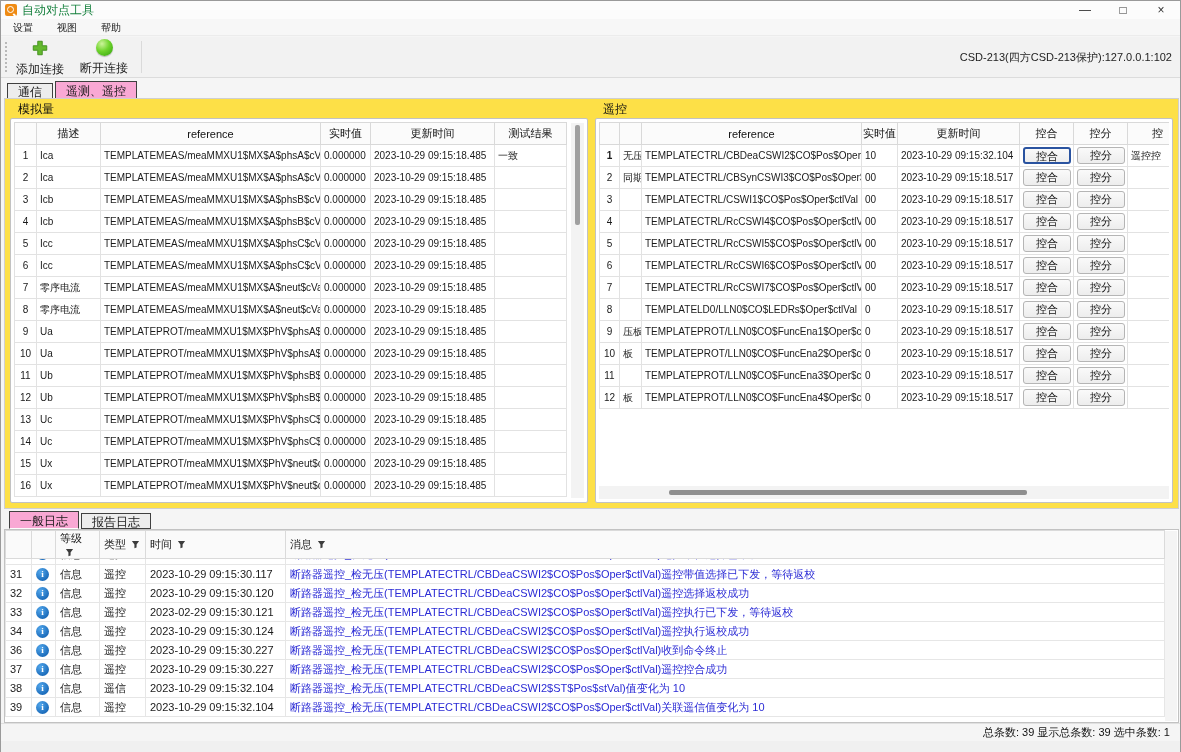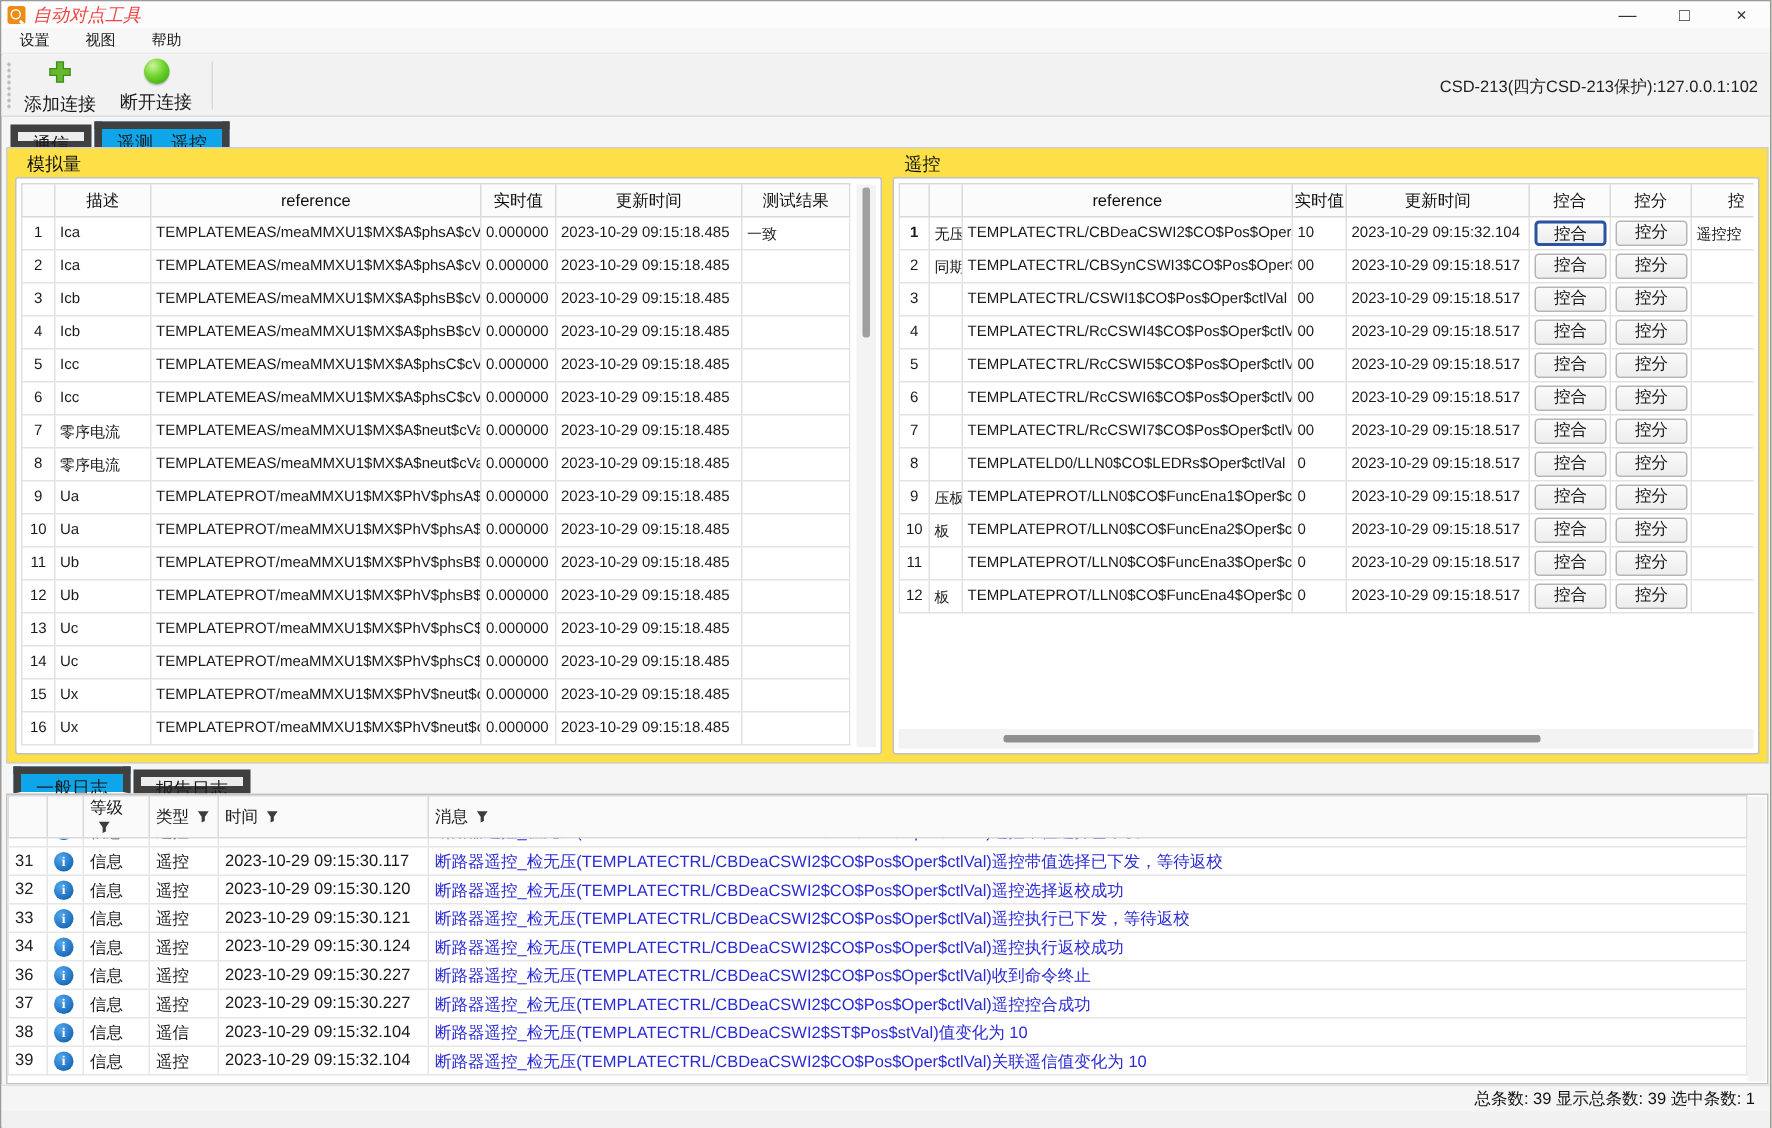--- a/index.html
+++ b/index.html
@@ -11,21 +11,21 @@
 
   
   .titlebar { position:absolute; left:0; top:0; right:0; height:18px; background:#fcfcfc;
     display:flex; align-items:center; padding-left:4px; }
   .app-icon { width:12px; height:12px; background:#ef8b13; border-radius:2px; position:relative;
     display:inline-block; margin-right:5px; }
   .app-icon::after { content:""; position:absolute; left:2px; top:2px; width:5px; height:5px;
     border:1.5px solid #fff; border-radius:50%; }
   .app-icon::before { content:""; position:absolute; right:1px; bottom:1px; width:3px; height:1.5px;
     background:#fff; transform:rotate(45deg); }
-  .title-text { font-size:12px; color:#ef4444;font-style:italic; }
+  .title-text { font-size:12px; color:#15803d; }
   .win-controls { position:absolute; right:0; top:0; height:18px; display:flex; }
   .win-btn { width:38px; height:18px; display:flex; align-items:center; justify-content:center;
     font-size:12px; color:#333; cursor:default; }
 
   
   .menubar { position:absolute; left:0; top:18px; right:0; height:17px; background:#f7f7f7;
     display:flex; align-items:center; border-bottom:1px solid #ececec; }
   .menu-item { padding:0 12px; height:17px; line-height:17px; font-size:10px; }
 
   
@@ -40,22 +40,22 @@
   .icon-ball { display:inline-block; width:17px; height:17px; border-radius:50%;
     background:radial-gradient(circle at 35% 28%, #cdf49b 0%, #6fd42c 45%, #2f9e0d 100%);
     box-shadow:0 1px 1px rgba(0,0,0,.25); }
   .tool-sep { position:absolute; left:140px; top:4px; bottom:4px; width:1px; background:#dadada; }
   .conn-info { position:absolute; right:8px; top:0; height:41px; display:flex; align-items:center;
     font-size:11px; color:#222; }
 
   
   .main-tabs { position:absolute; left:6px; top:80px; height:18px; display:flex; align-items:flex-end; }
   .tab { font-size:12px; padding:0 10px; height:16px; line-height:16px; background:#ededed;
-    border:5px solid #404040; margin-right:2px; cursor:default; }
-  .tab.active { background:#0ea5e9; border-bottom:1px solid #fdfdfd; height:18px; line-height:18px; }
+    border:1px solid #404040; margin-right:2px; cursor:default; }
+  .tab.active { background:#f9a8d4; border-bottom:1px solid #fdfdfd; height:18px; line-height:18px; }
 
   
   .page { position:absolute; left:3px; top:97px; width:1175px; height:411px; background:#fde047;
     border:1px solid #cfcfcf; }
   .panel { position:absolute; top:2px; height:405px; }
   .panel-analog { left:5px; width:578px; }
   .panel-ctrl { left:590px; width:578px; }
   .panel-title { height:16px; line-height:16px; font-size:12px; padding-left:8px; color:#111; }
   .panel-box { position:absolute; left:0; right:0; top:17px; bottom:3px; background:#fff;
     border:1px solid #c2c2c2; border-radius:2px;padding-left:36px; }
@@ -580,21 +580,21 @@
           <td>遥控</td>
           <td>2023-10-29 09:15:30.120</td>
           <td class="l-msg">断路器遥控_检无压(TEMPLATECTRL/CBDeaCSWI2$CO$Pos$Oper$ctlVal)遥控选择返校成功</td>
         </tr>
 
         <tr>
           <td class="l-no">33</td>
           <td><span class="info-icon"></span></td>
           <td>信息</td>
           <td>遥控</td>
-          <td>2023-10-29 09:15:30.121</td>
+          <td>2023-02-29 09:15:30.121</td>
           <td class="l-msg">断路器遥控_检无压(TEMPLATECTRL/CBDeaCSWI2$CO$Pos$Oper$ctlVal)遥控执行已下发，等待返校</td>
         </tr>
 
         <tr>
           <td class="l-no">34</td>
           <td><span class="info-icon"></span></td>
           <td>信息</td>
           <td>遥控</td>
           <td>2023-10-29 09:15:30.124</td>
           <td class="l-msg">断路器遥控_检无压(TEMPLATECTRL/CBDeaCSWI2$CO$Pos$Oper$ctlVal)遥控执行返校成功</td>

